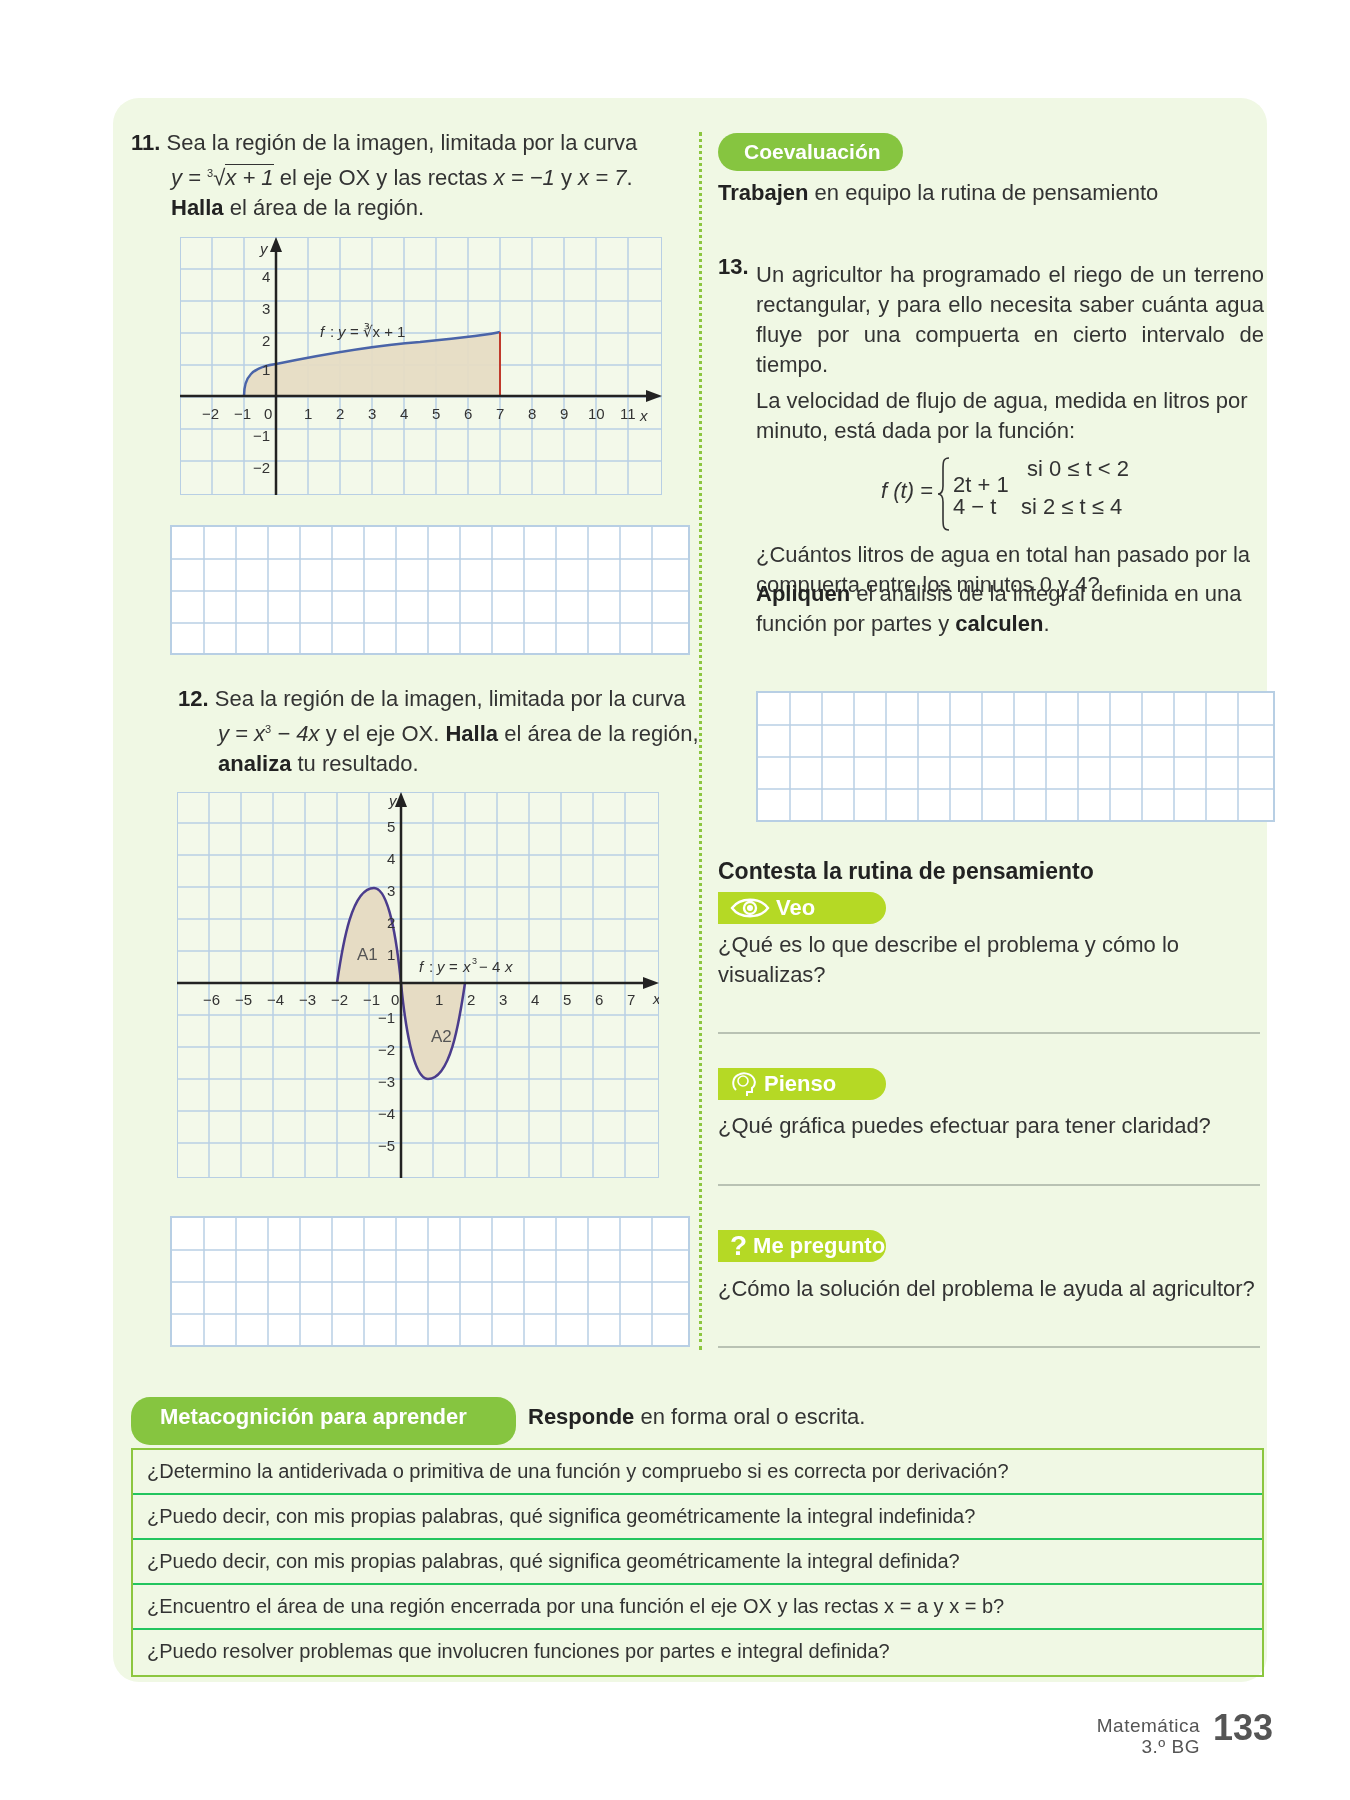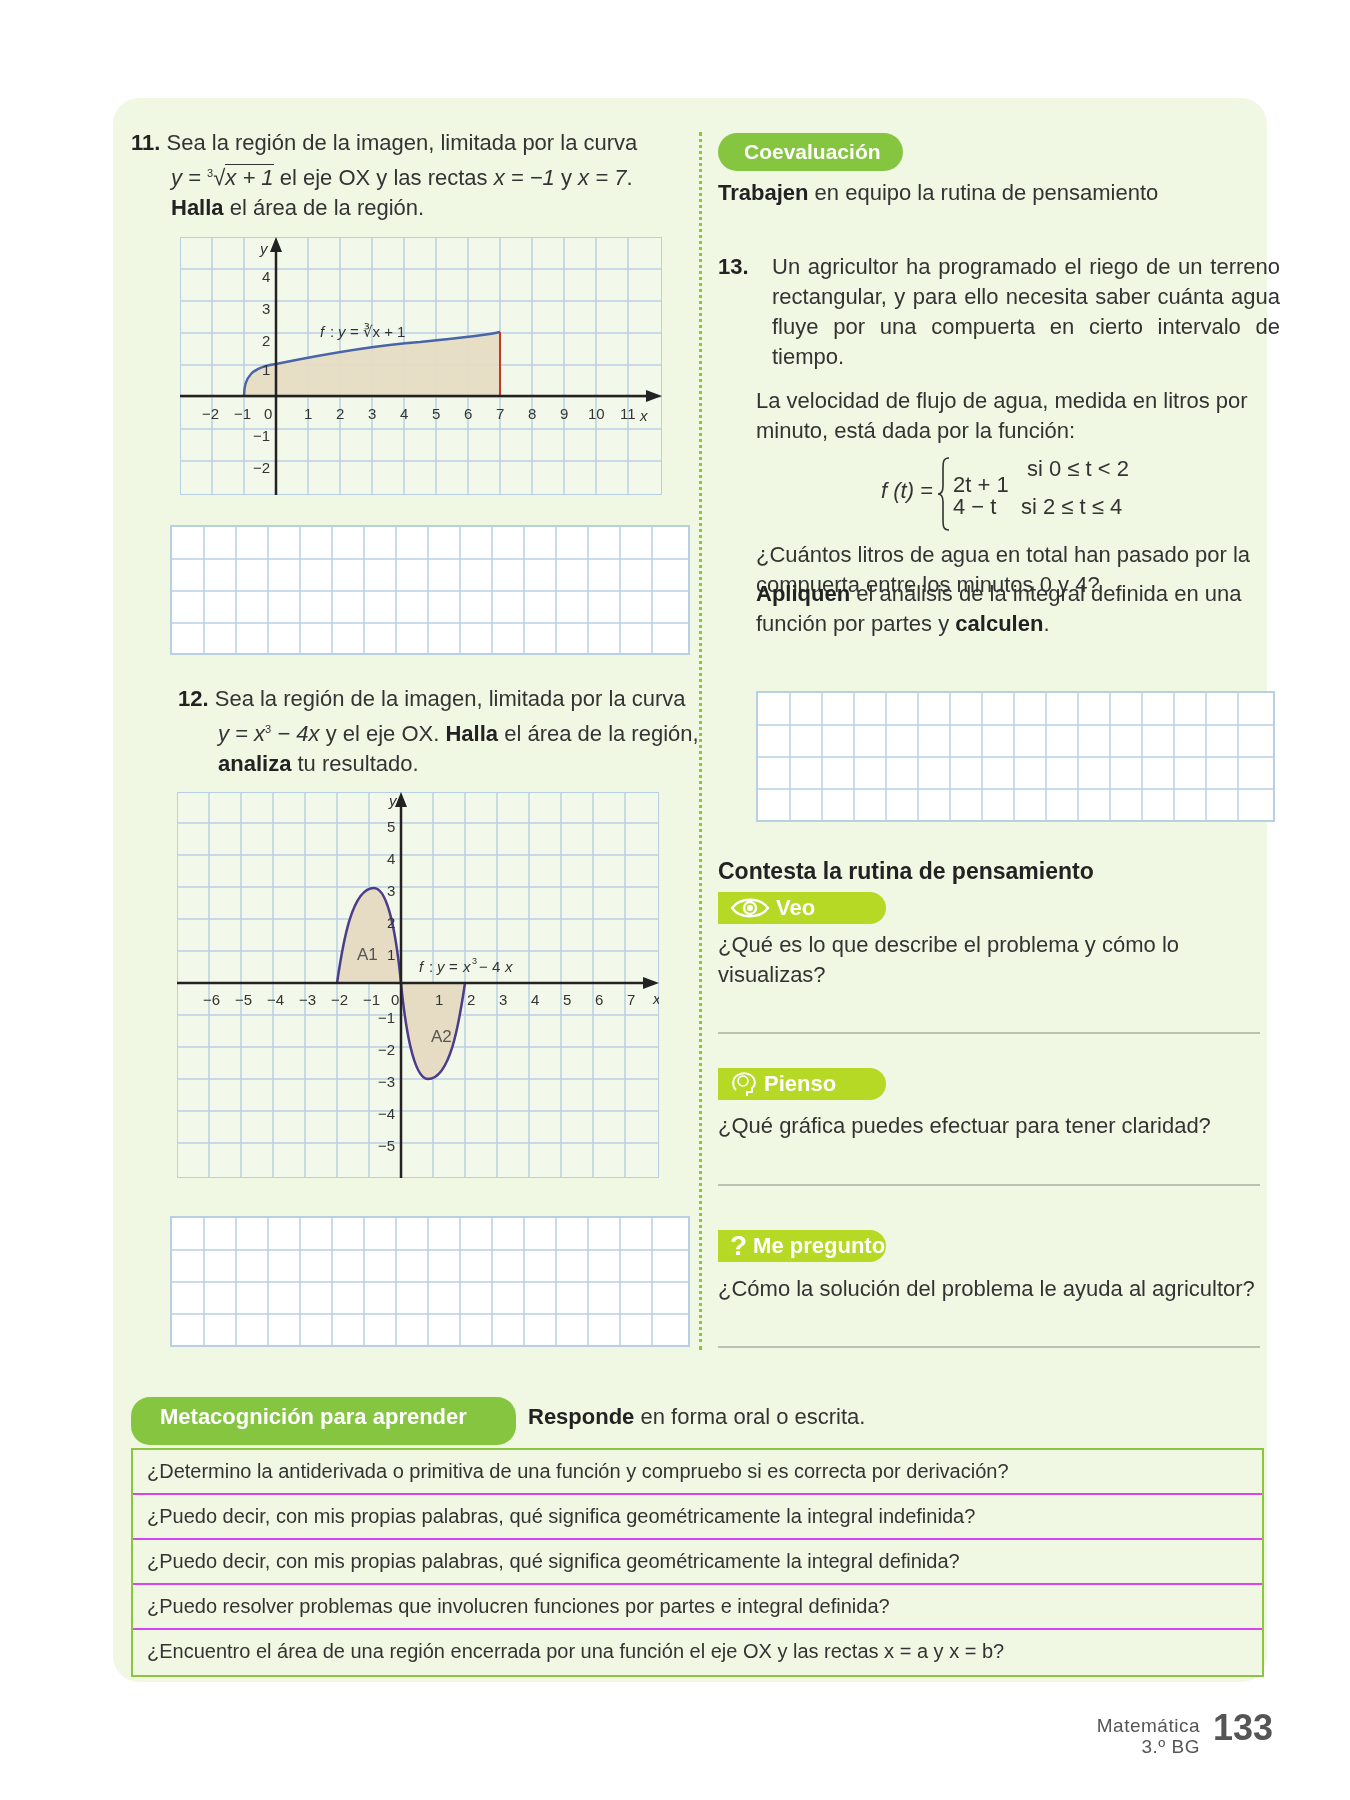--- a/index.html
+++ b/index.html
@@ -48,21 +48,21 @@
     font-family: "Liberation Sans Narrow", "Liberation Sans", sans-serif;
   }
   .tab .ico { display: inline-flex; align-items: center; }
   .answer-line { position: absolute; height: 0; border-top: 2px solid #b9c2b3; }
 
   .meta-table {
     position: absolute; left: 131px; top: 1448px; width: 1133px;
     border: 2px solid #8cc63f;
   }
   .meta-row {
-    height: 45px; border-bottom: 2px solid #d946ef;
+    height: 45px; border-bottom: 2px solid #22c55e;
     font-size: 20px; line-height: 43px; padding-left: 14px; color: #333333;
   }
   .meta-row:last-child { border-bottom: none; }
 
   .footer-subject {
     position: absolute; right: 150px; top: 1715px; text-align: right;
     font-size: 19px; line-height: 21px; color: #555555; letter-spacing: 0.5px;
   }
   .footer-page {
     position: absolute; left: 1213px; top: 1708px;
@@ -289,21 +289,21 @@
 
 <div class="pill" style="left:718px; top:133px; width:185px;">Coevaluación</div>
 
 <div class="txt" style="left:718px; top:178px; width:540px;">
   <div><b>Trabajen</b><span> en equipo la rutina de pensamiento</span></div>
 </div>
 
 <div class="txt" style="left:718px; top:252px;">
   <span class="num">13.</span>
 </div>
-<div class="txt just" style="left:756px; top:252px; width:508px;margin-left:16px;">
+<div class="txt just" style="left:756px; top:260px; width:508px;">
   <span>Un agricultor ha programado el riego de un terreno rectangular, y para ello necesita saber cuánta agua fluye por una compuerta en cierto intervalo de tiempo.</span>
 </div>
 <div class="txt" style="left:756px; top:386px; width:508px;">
   <span>La velocidad de flujo de agua, medida en litros por minuto, está dada por la función:</span>
 </div>
 
 <div style="position:absolute; left:865px; top:456px; width:300px; height:76px; font-size:22px; color:#333;margin-left:16px;">
   <span class="ital" style="position:absolute; left:0; top:22px;">f (t) =</span>
   <svg class="pw-brace" style="left:56px; top:0;" width="14" height="76" viewBox="0 0 14 76">
     <path d="M12 2 C6 2 6 6 6 14 L6 30 C6 36 4 38 1 38 C4 38 6 40 6 46 L6 62 C6 70 6 74 12 74" fill="none" stroke="#333" stroke-width="1.6"></path>
@@ -382,21 +382,21 @@
 
 <div class="pill" style="left:131px; top:1397px; width:385px; font-size:22px; height:48px; line-height:40px; padding-left:29px;">Metacognición para aprender</div>
 <div class="txt" style="left:528px; top:1402px;">
   <b>Responde</b><span> en forma oral o escrita.</span>
 </div>
 
 <div class="meta-table">
   <div class="meta-row">¿Determino la antiderivada o primitiva de una función y compruebo si es correcta por derivación?</div>
   <div class="meta-row">¿Puedo decir, con mis propias palabras, qué significa geométricamente la integral indefinida?</div>
   <div class="meta-row">¿Puedo decir, con mis propias palabras, qué significa geométricamente la integral definida?</div>
+  <div class="meta-row">¿Encuentro el área de una región encerrada por una función el eje OX y las rectas x = a y x = b?</div>
   <div class="meta-row">¿Puedo resolver problemas que involucren funciones por partes e integral definida?</div>
-  <div class="meta-row">¿Encuentro el área de una región encerrada por una función el eje OX y las rectas x = a y x = b?</div>
 </div>
 
 <div class="footer-subject">
   <div>Matemática</div>
   <div>3.º BG</div>
 </div>
 <div class="footer-page">133</div>
 
 </body></html>

